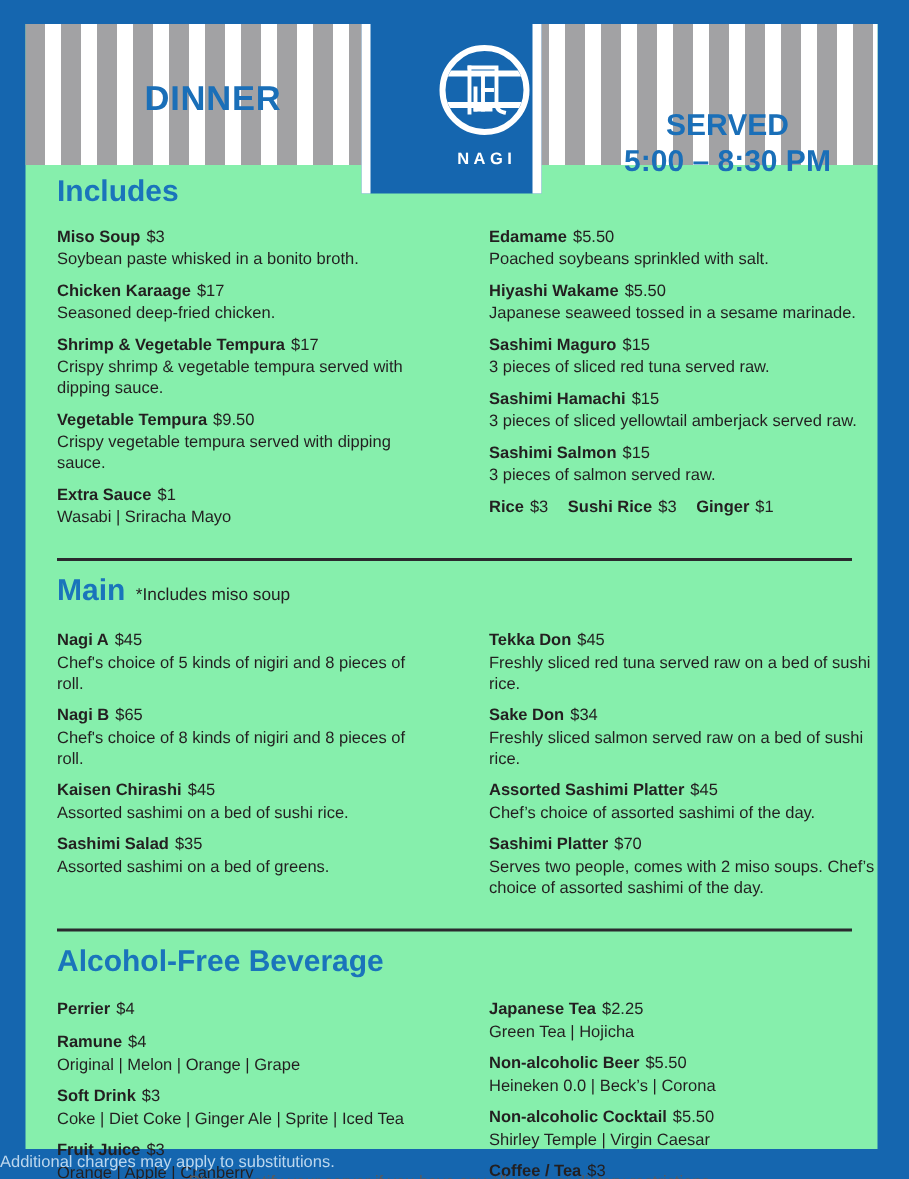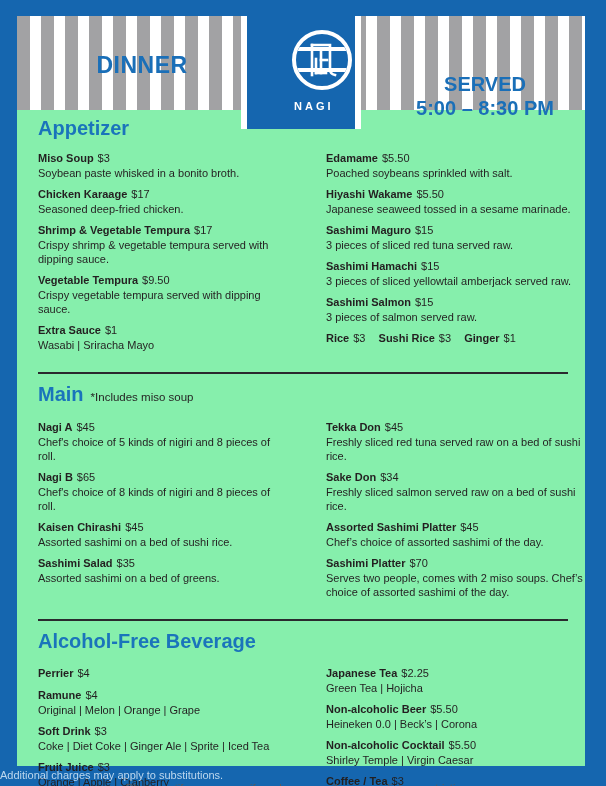--- a/index.html
+++ b/index.html
@@ -22,21 +22,21 @@
     position:absolute; left:40px; top:36px; width:170px; text-align:center;
     font-size:23px; font-weight:bold; color:#1a6fb8; letter-spacing:.5px;
   }
   .served-block {
     position:absolute; right:20px; top:20px; width:160px; text-align:center;
     font-size:20px; font-weight:bold; color:#1a6fb8; line-height:24px;margin-top:36px;
   }
   .logo-square {
     position:absolute; left:224px; top:0; width:120px; height:113px;
     background:#1566af; border-left:6px solid #fff; border-right:6px solid #fff;
-    display:flex; flex-direction:column; z-index:2;padding-left:44px;
+    display:flex; flex-direction:column; align-items:center; z-index:2;padding-left:44px;
   }
   .logo-circle { margin-top:13px; width:62px; height:62px; flex:none; }
   .logo-word {
     margin-top:9px; color:#ffffff; font-size:11px; font-weight:bold;
     letter-spacing:3px; text-indent:3px;
   }
   
   .menu-body { flex:1; padding:0 17px 0 21px; }
   .section-title {
     font-size:20px; font-weight:bold; color:#1a74bb; margin:8px 0 12px;
@@ -98,21 +98,21 @@
             <path d="M30,31 L36,31"></path>
           </g>
         </svg>
         <div class="logo-word">NAGI</div>
       </div>
     </div>
 
     <div class="menu-body">
 
       <div>
-        <div class="section-title">Appetizer</div>
+        <div class="section-title">Includes</div>
         <div class="cols">
           <div class="col-left">
             <div class="item">
               <div class="item-line"><span class="item-name">Miso Soup</span><span class="item-price">$3</span></div>
               <div class="item-desc">Soybean paste whisked in a bonito broth.</div>
             </div>
             <div class="item">
               <div class="item-line"><span class="item-name">Chicken Karaage</span><span class="item-price">$17</span></div>
               <div class="item-desc">Seasoned deep-fried chicken.</div>
             </div>

